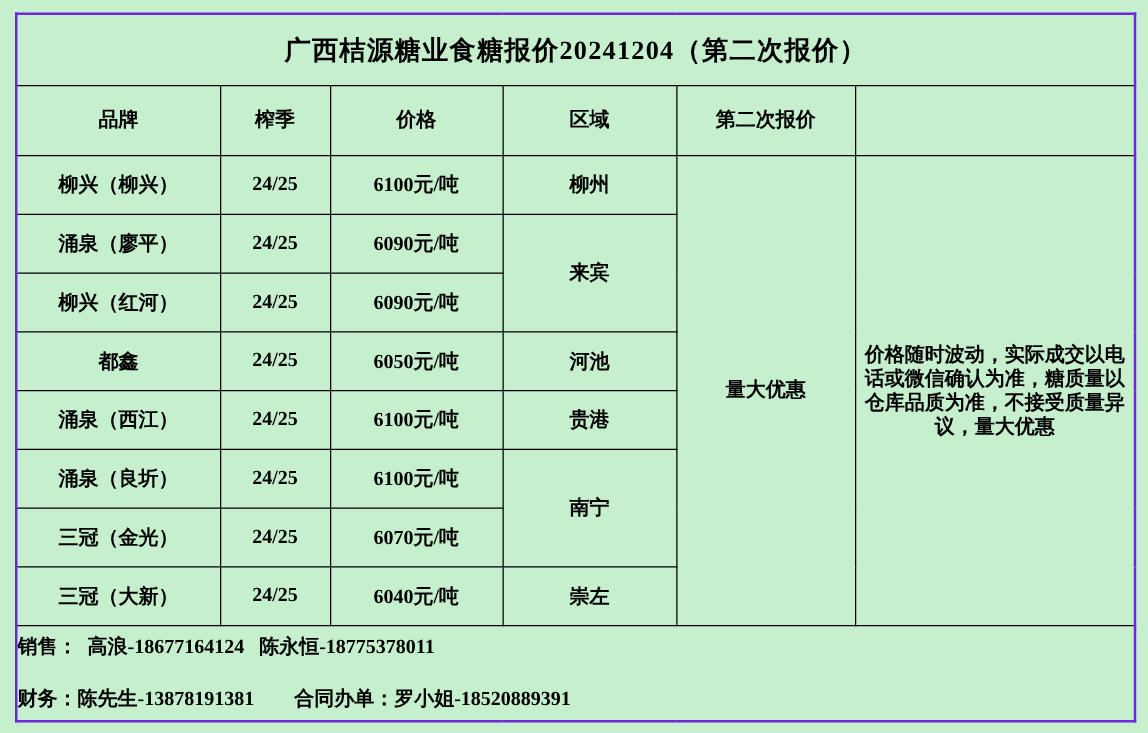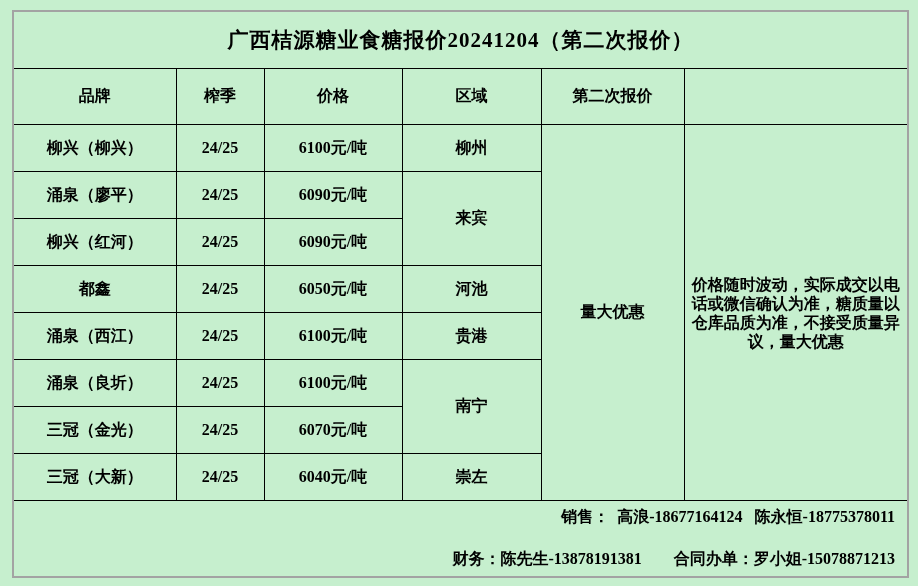--- a/index.html
+++ b/index.html
@@ -19,21 +19,21 @@
     height: 586px;
     background: #c6efce;
     overflow: hidden;
   }
   table.price-table {
     position: absolute;
     left: 12px;
     top: 10px;
     width: 895px;
     border-collapse: collapse;
-    border: 2px solid #a3a3a3;
+    border: 2px solid #6d28d9;
     table-layout: fixed;
     background: transparent;
   }
   table.price-table td, table.price-table th {
     border: 1px solid #000;
     text-align: center;
     vertical-align: middle;
     font-weight: bold;
     font-size: 16px;
     padding: 0 2px;
@@ -56,23 +56,23 @@
     padding: 0 5px;
   }
   tr.footer-row td {
     height: 75px;
     padding: 0;
   }
   .footer-inner {
     display: flex;
     flex-direction: column;
     justify-content: space-around;
-    align-items: flex-end;
+    align-items: flex-start;
     height: 100%;
-    padding: 6px 12px;
+    padding: 6px 0;
     box-sizing: border-box;
     gap: 21px;
   }
   .footer-line {
     white-space: pre;
     font-weight: bold;
     font-size: 16px;
   }
 </style>
 </head>
@@ -156,19 +156,19 @@
       <td>三冠（大新）</td>
       <td>24/25</td>
       <td>6040元/吨</td>
       <td>崇左</td>
     </tr>
 
     <tr class="footer-row">
       <td colspan="6">
         <div class="footer-inner">
           <div class="footer-line">销售：  高浪-18677164124   陈永恒-18775378011</div>
-          <div class="footer-line">财务：陈先生-13878191381        合同办单：罗小姐-15078871213</div>
+          <div class="footer-line">财务：陈先生-13878191381        合同办单：罗小姐-18520889391</div>
         </div>
       </td>
     </tr>
   </tbody>
     </table>
 </div>
 
 </body></html>

